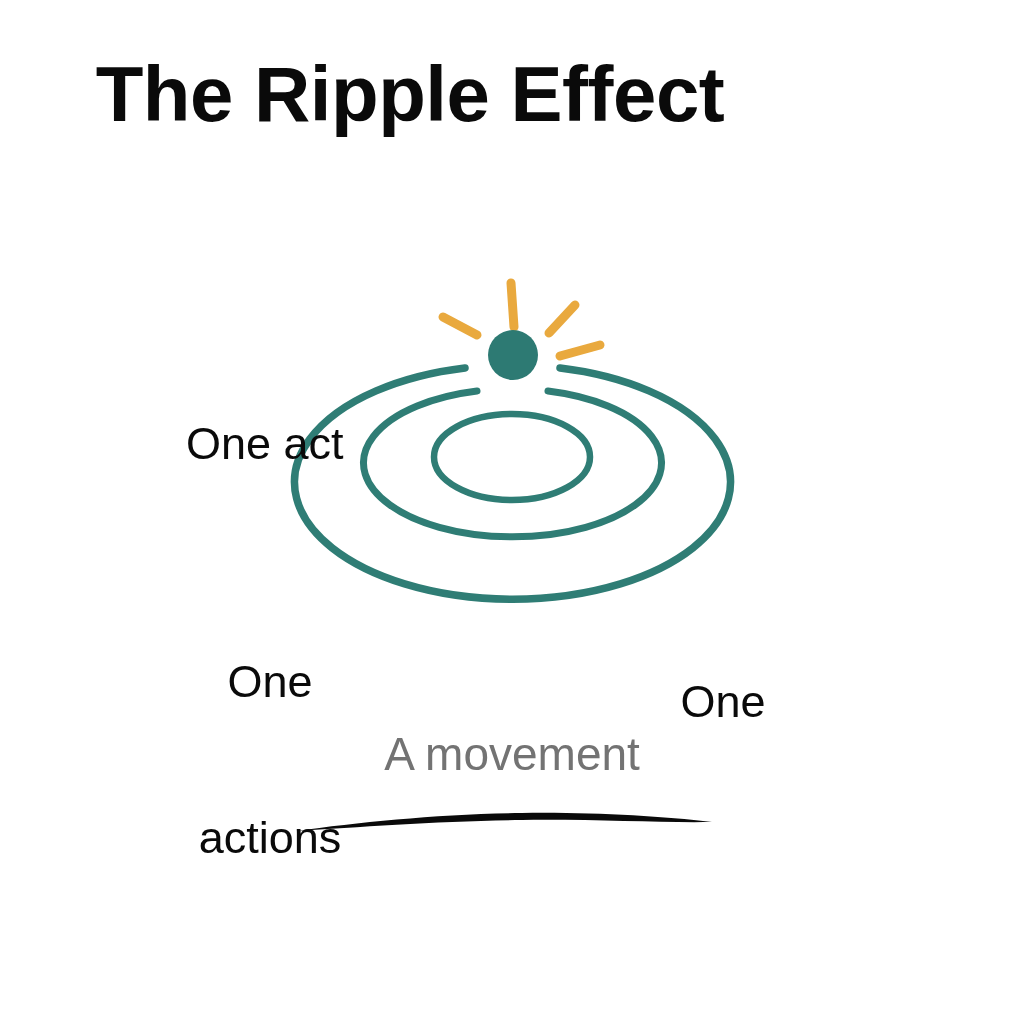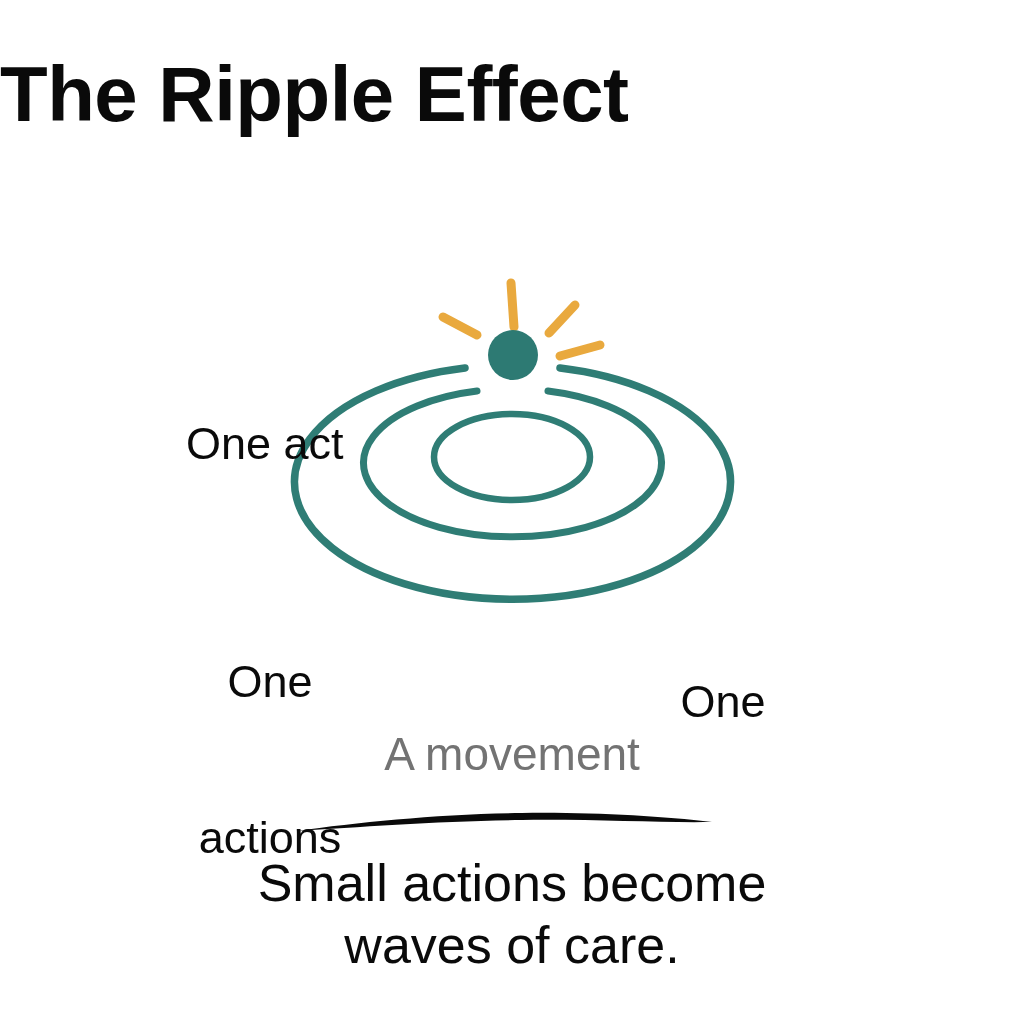--- a/index.html
+++ b/index.html
@@ -17,21 +17,21 @@
     color: #0d0d0d;
     -webkit-font-smoothing: antialiased;
   }
 
   
   .title {
     position: absolute;
     left: 0;
     top: 48px;
     width: 820px;
-    text-align: left;
+    text-align: center;
     font-family: "Liberation Sans", sans-serif;
     font-weight: bold;
     font-size: 78px;
     line-height: 93px;
     letter-spacing: -0.5px;
     color: #0a0a0a;
   }
   .title-line { display: block; white-space: pre; }
 
   
@@ -157,18 +157,14 @@
   <div class="swoosh">
     <svg width="430" height="44" viewBox="0 0 430 44" xmlns="http://www.w3.org/2000/svg">
       <path d="M 6 33
                C 70 24, 150 16, 232 15
                C 300 14, 370 18, 422 24
                C 372 25, 300 21, 232 22
                C 150 23, 70 29, 6 33 Z" fill="#0a0a0a"></path>
     </svg>
   </div>
 
-  <div class="caption">
-    <span class="caption-line">Small actions become</span>
-    <span class="caption-line">waves of care.</span>
-  </div>
 
 </div>
 
 </body></html>

